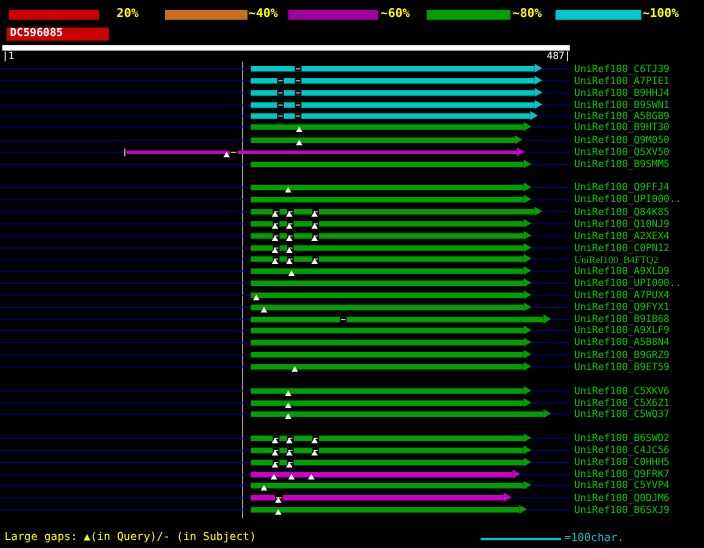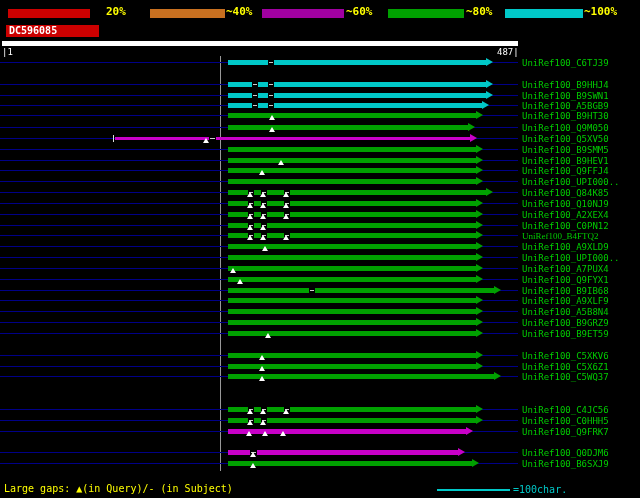--- a/index.html
+++ b/index.html
@@ -64,20 +64,32 @@
   <div class="rows">
       <div class="row" style="top: 0px;">
         <div class="track"></div>
         <div class="bar" style="left: 228px; width: 258px; background: rgb(0, 200, 200);"></div>
         <div class="arrow" style="left: 486px; border-left: 7px solid rgb(0, 200, 200);"></div>
         <div class="gap" style="left: 268px; width: 6px;">
           <i></i>
         </div>
         <a class="rlabel">UniRef100_C6TJ39</a>
       </div>
+      <div class="row" style="top: 10.84px;">
+        <div class="track"></div>
+        <div class="bar" style="left: 228px; width: 258px; background: rgb(0, 200, 200);"></div>
+        <div class="arrow" style="left: 486px; border-left: 7px solid rgb(0, 200, 200);"></div>
+        <div class="gap" style="left: 252px; width: 6px;">
+          <i></i>
+        </div>
+        <div class="gap" style="left: 268px; width: 6px;">
+          <i></i>
+        </div>
+        <a class="rlabel">UniRef100_A7PIE1</a>
+      </div>
       <div class="row" style="top: 21.68px;">
         <div class="track"></div>
         <div class="bar" style="left: 228px; width: 258px; background: rgb(0, 200, 200);"></div>
         <div class="arrow" style="left: 486px; border-left: 7px solid rgb(0, 200, 200);"></div>
         <div class="gap" style="left: 252px; width: 6px;">
           <i></i>
         </div>
         <div class="gap" style="left: 268px; width: 6px;">
           <i></i>
         </div>
@@ -131,27 +143,20 @@
         <div class="tri" style="left: 203px;"></div>
         <div class="tick" style="left: 113px;"></div>
         <a class="rlabel">UniRef100_Q5XV50</a>
       </div>
       <div class="row" style="top: 86.72px;">
         <div class="track"></div>
         <div class="bar" style="left: 228px; width: 248px; background: rgb(0, 160, 0);"></div>
         <div class="arrow" style="left: 476px; border-left: 7px solid rgb(0, 160, 0);"></div>
         <a class="rlabel">UniRef100_B9SMM5</a>
       </div>
-      <div class="row" style="top: 97.56px;">
-        <div class="track"></div>
-        <div class="bar" style="left: 228px; width: 248px; background: rgb(0, 160, 0);"></div>
-        <div class="arrow" style="left: 476px; border-left: 7px solid rgb(0, 160, 0);"></div>
-        <div class="tri" style="left: 278px;"></div>
-        <a class="rlabel">UniRef100_B9HEV1</a>
-      </div>
       <div class="row" style="top: 108.4px;">
         <div class="track"></div>
         <div class="bar" style="left: 228px; width: 248px; background: rgb(0, 160, 0);"></div>
         <div class="arrow" style="left: 476px; border-left: 7px solid rgb(0, 160, 0);"></div>
         <div class="tri" style="left: 259px;"></div>
         <a class="rlabel">UniRef100_Q9FFJ4</a>
       </div>
       <div class="row" style="top: 119.24px;">
         <div class="track"></div>
         <div class="bar" style="left: 228px; width: 248px; background: rgb(0, 160, 0);"></div>
@@ -318,20 +323,38 @@
         <div class="arrow" style="left: 476px; border-left: 7px solid rgb(0, 160, 0);"></div>
         <div class="tri" style="left: 259px;"></div>
         <a class="rlabel">UniRef100_C5X6Z1</a>
       </div>
       <div class="row" style="top: 314.36px;">
         <div class="track"></div>
         <div class="bar" style="left: 228px; width: 266px; background: rgb(0, 160, 0);"></div>
         <div class="arrow" style="left: 494px; border-left: 7px solid rgb(0, 160, 0);"></div>
         <div class="tri" style="left: 259px;"></div>
         <a class="rlabel">UniRef100_C5WQ37</a>
+      </div>
+      <div class="row" style="top: 336.04px;">
+        <div class="track"></div>
+        <div class="bar" style="left: 228px; width: 248px; background: rgb(0, 160, 0);"></div>
+        <div class="arrow" style="left: 476px; border-left: 7px solid rgb(0, 160, 0);"></div>
+        <div class="gap" style="left: 248px; width: 6px;">
+          <i></i>
+        </div>
+        <div class="gap" style="left: 261px; width: 6px;">
+          <i></i>
+        </div>
+        <div class="gap" style="left: 284px; width: 6px;">
+          <i></i>
+        </div>
+        <div class="tri" style="left: 247px;"></div>
+        <div class="tri" style="left: 260px;"></div>
+        <div class="tri" style="left: 283px;"></div>
+        <a class="rlabel">UniRef100_B6SWD2</a>
       </div>
       <div class="row" style="top: 346.88px;">
         <div class="track"></div>
         <div class="bar" style="left: 228px; width: 248px; background: rgb(0, 160, 0);"></div>
         <div class="arrow" style="left: 476px; border-left: 7px solid rgb(0, 160, 0);"></div>
         <div class="gap" style="left: 248px; width: 6px;">
           <i></i>
         </div>
         <div class="gap" style="left: 261px; width: 6px;">
           <i></i>
@@ -360,20 +383,27 @@
       </div>
       <div class="row" style="top: 368.56px;">
         <div class="track"></div>
         <div class="bar" style="left: 228px; width: 238px; background: rgb(200, 0, 200);"></div>
         <div class="arrow" style="left: 466px; border-left: 7px solid rgb(200, 0, 200);"></div>
         <div class="tri" style="left: 246px;"></div>
         <div class="tri" style="left: 262px;"></div>
         <div class="tri" style="left: 280px;"></div>
         <a class="rlabel">UniRef100_Q9FRK7</a>
       </div>
+      <div class="row" style="top: 379.4px;">
+        <div class="track"></div>
+        <div class="bar" style="left: 228px; width: 248px; background: rgb(0, 160, 0);"></div>
+        <div class="arrow" style="left: 476px; border-left: 7px solid rgb(0, 160, 0);"></div>
+        <div class="tri" style="left: 237px;"></div>
+        <a class="rlabel">UniRef100_C5YVP4</a>
+      </div>
       <div class="row" style="top: 390.24px;">
         <div class="track"></div>
         <div class="bar" style="left: 228px; width: 230px; background: rgb(200, 0, 200);"></div>
         <div class="arrow" style="left: 458px; border-left: 7px solid rgb(200, 0, 200);"></div>
         <div class="gap" style="left: 250px; width: 7px;">
           <i></i>
         </div>
         <div class="tri" style="left: 250px;"></div>
         <a class="rlabel">UniRef100_Q0DJM6</a>
       </div>

